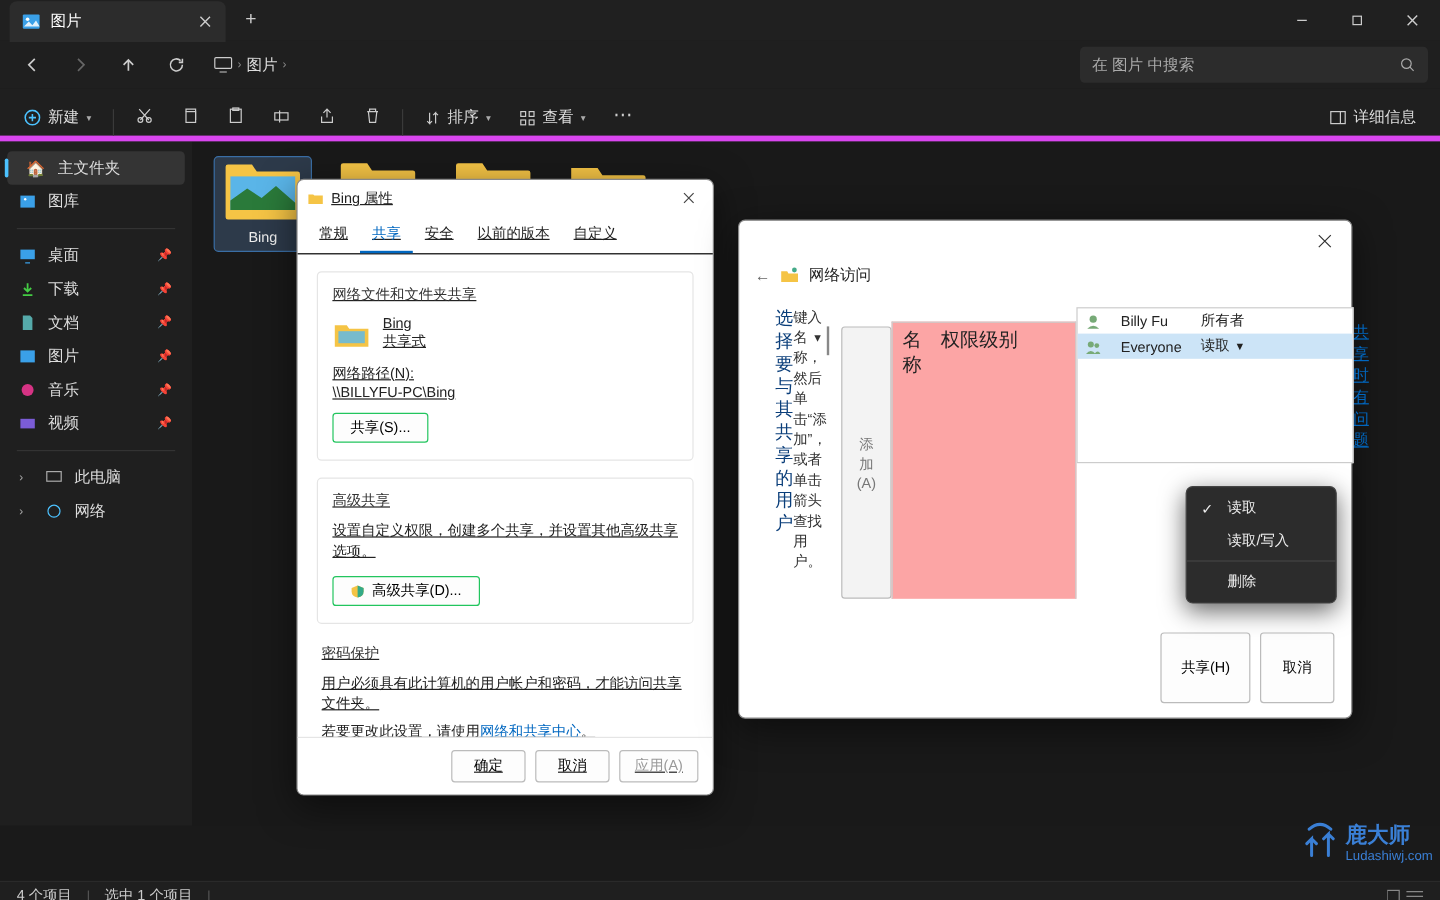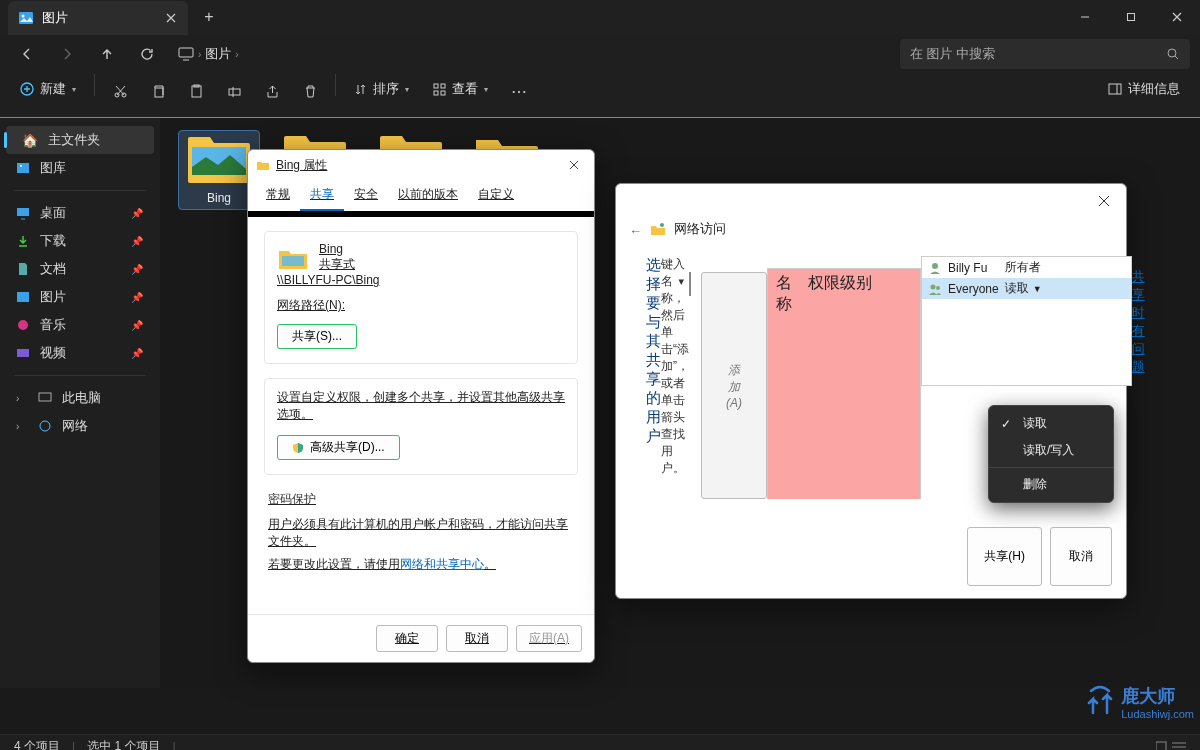--- a/index.html
+++ b/index.html
@@ -11,21 +11,21 @@
   .newtab { width: 30px; height: 30px; display: flex; align-items: center; justify-content: center; margin-left: 6px; color: #ccc; font-size: 16px; }
   .winctrls { margin-left: auto; display: flex; }
   .winbtn { width: 46px; height: 34px; display: flex; align-items: center; justify-content: center; color: #ccc; }
   .navbar { height: 40px; background: #1f1f1f; display: flex; align-items: center; gap: 6px; padding: 0 10px; }
   .iconbtn { width: 34px; height: 34px; display: flex; align-items: center; justify-content: center; color: #ccc; border-radius: 4px; }
   .iconbtn.disabled { color:#666; }
   .breadcrumb { display: flex; align-items: center; gap: 4px; font-size: 13px; color: #ddd; margin-left: 8px; }
   .bc-sep { color: #888; font-size: 10px; }
   .search { margin-left: auto; width: 290px; height: 30px; background: #2c2c2c; border-radius: 4px; display: flex; align-items: center; padding: 0 10px; font-size: 13px; color: #aaa; }
   .search span.mag { margin-left: auto; }
-  .toolbar { height: 44px; background: #1f1f1f; border-bottom: 1px solid #d946ef; display: flex; align-items: flex-start; padding: 0 10px; gap: 4px; }
+  .toolbar { height: 44px; background: #1f1f1f; border-bottom: 5px solid #d946ef; display: flex; align-items: flex-end; padding: 0 10px; gap: 4px; }
   .tbtn { display: flex; align-items: center; gap: 6px; padding: 6px 10px; font-size: 13px; color: #ddd; border-radius: 4px; }
   .tbtn .caret { font-size:8px; color:#aaa; }
   .tsep { width: 1px; height: 22px; background: #3a3a3a; margin: 0 4px; }
   .details-toggle { margin-left:auto; display:flex; align-items:center; gap:6px; font-size:13px; color:#ddd; padding:6px 10px;}
   .main { display: flex; height: calc(100% - 34px - 40px - 44px - 24px - 38px); }
   .sidebar { width: 160px; background: #1f1f1f; padding: 8px 0; overflow: hidden; }
   .sideitem { display: flex; align-items: center; gap: 10px; padding: 5px 16px; font-size: 13px; color: #ddd; position: relative; }
   .sideitem.active { background: #343434; border-radius: 4px; margin: 0 6px; }
   .sideitem.active::before { content:''; position:absolute; left:-2px; top:6px; bottom:6px; width:3px; background:#4cc2ff; border-radius:2px;}
   .side-sep { height: 1px; background: #333; margin: 8px 14px; }
@@ -41,21 +41,21 @@
   .taskbar { height:38px; background:#222; display:flex; align-items:center; justify-content:center; gap:6px; position:relative;}
   .taskicon { width:28px; height:28px; display:flex;align-items:center;justify-content:center; border-radius:4px;}
   .tasksearch { height:28px; width:120px; background:#333; border-radius:14px; display:flex;align-items:center;gap:6px;padding:0 10px; font-size:17px; color:#ccc;}
   .tray { position:absolute; right:10px; display:flex; align-items:center; gap:10px; font-size:12px; color:#ddd;}
 
   
   .dlg { position:absolute; background:#fff; color:#222; border:1px solid #888; border-radius:6px; box-shadow:0 8px 30px rgba(0,0,0,.5); }
   .dlg1 { left:247px; top:149px; width:348px; height:514px; display:flex; flex-direction:column;text-decoration:underline;}
   .dlg-title { height:30px; display:flex; align-items:center; gap:6px; padding:0 8px; font-size:12px; }
   .dlg-title .close { margin-left:auto; width:24px; height:24px; display:flex;align-items:center;justify-content:center;}
-  .dlg-tabs { display:flex; gap:0; padding:0 8px; font-size:12px; border-bottom:6px solid #000000;}
+  .dlg-tabs { display:flex; gap:0; padding:0 8px; font-size:12px; border-bottom:1px solid #000000;}
   .dlg-tab { padding:6px 10px; color:#222;}
   .dlg-tab.active { border-bottom:2px solid #0067c0; color:#0067c0; font-weight:500;}
   .dlg-body { flex:1; padding:14px 16px; font-size:12px; display:flex; flex-direction:column; gap:14px; overflow:hidden;}
   .section { border:1px solid #e5e5e5; border-radius:4px; padding:10px 12px 14px; }
   .sec-title { font-size:12px; margin-bottom:8px; color:#333;}
   .row { display:flex; align-items:center; gap:10px; }
   .smbtn { border:1px solid #22c55e; background:#fdfdfd; padding:3px 14px; border-radius:3px; font-size:12px;}
   .link { color:#0067c0; text-decoration:underline; cursor:pointer;}
   .dlg-footer { display:flex; gap:8px; justify-content:flex-end; padding:10px 12px; border-top:1px solid #e5e5e5;}
   .dlgbtn { min-width:62px; text-align:center; border:1px solid #bbb; background:#fdfdfd; padding:4px 12px; border-radius:3px; font-size:12px;}
@@ -64,26 +64,26 @@
   
   .dlg2 { left:615px; top:183px; width:512px; height:416px; display:flex; flex-direction:column;}
   .dlg2-head { height:34px; display:flex; align-items:center; padding:0 8px;}
   .dlg2-head .close { margin-left:auto; width:28px;height:28px;display:flex;align-items:center;justify-content:center;font-size:14px;}
   .dlg2-sub { display:flex; align-items:center; gap:8px; padding:2px 13px; font-size:13px;}
   .dlg2-body { padding:16px 30px; font-size:13px; flex:1; display:flex; }
   .dlg2-body h2 { font-size:15px; font-weight:400; color:#0a3e7a; margin-bottom:14px;}
   .comborow { display:flex; gap:10px; margin-top:16px;}
   .combo { flex:1; height:24px; border:1px solid #888; background:#fff; position:relative;}
   .combo::after { content:'▾'; position:absolute; right:6px; top:2px; font-size:11px; color:#333;}
-  .addbtn { border:1px solid #bbb; background:#f3f3f3; padding:2px 24px; font-size:12px; color:#777; border-radius:3px;font-style:italic;}
+  .addbtn { border:1px solid #bbb; background:#f3f3f3; padding:2px 12px; font-size:12px; color:#777; border-radius:3px;}
   .tablehdr { display:flex; border:1px solid #ccc; border-bottom:none; margin-top:12px; font-size:16px; background:#fca5a5;}
   .tablehdr > div { padding:4px 8px;}
   .col1{ flex:1;} .col2{ width:120px;}
   .tbody { border:1px solid #ccc; height:130px; font-size:12px; background:#fff; position:relative;}
-  .trow { display:flex; padding:2px 6px; align-items:center; gap:6px;justify-content:flex-end;}
+  .trow { display:flex; padding:2px 6px; align-items:center; gap:16px;justify-content:flex-end;}
   .trow.sel { background:#cce4f7;}
   .trow .col2 { display:flex; align-items:center; gap:4px;}
   .dd-caret { font-size:9px;}
   .dlg2-footer { display:flex; gap:8px; justify-content:flex-end; padding:12px 14px;}
 
   
   .menu { position:absolute; left:988px; top:405px; width:126px; background:#2c2c2c; border:1px solid #444; border-radius:6px; padding:4px 0; box-shadow:0 6px 20px rgba(0,0,0,.6); font-size:12px; color:#eee; z-index:100;}
   .menuitem { display:flex; align-items:center; gap:8px; padding:5px 12px;}
   .menuitem .chk { width:14px; display:inline-block;}
   .menu-sep { height:1px; background:#444; margin:3px 0;}
@@ -463,37 +463,39 @@
   </div>
   <div class="dlg-tabs">
     <div class="dlg-tab">常规</div>
     <div class="dlg-tab active">共享</div>
     <div class="dlg-tab">安全</div>
     <div class="dlg-tab">以前的版本</div>
     <div class="dlg-tab">自定义</div>
   </div>
   <div class="dlg-body">
     <div class="section">
+      <div class="sec-title">网络文件和文件夹共享</div>
       <div class="row">
         <span>
             <svg width="32" height="26" viewBox="0 0 32 26">
               <path d="M2 6 L12 6 L14 9 L30 9 V24 H2 Z" fill="#f5c445"></path>
               <rect x="5" y="11" width="22" height="10" fill="#7bc"></rect>
             </svg>
           </span>
         <div>
           <div>Bing</div>
           <div>共享式</div>
         </div>
       </div>
+      <div style="margin-top:10px">网络路径(N):</div>
       <div>\\BILLYFU-PC\Bing</div>
-      <div style="margin-top:10px">网络路径(N):</div>
       <div style="margin-top:10px"><button class="smbtn">共享(S)...</button></div>
     </div>
     <div class="section">
+      <div class="sec-title">高级共享</div>
       <div style="margin-bottom:12px">设置自定义权限，创建多个共享，并设置其他高级共享选项。</div>
       <button class="smbtn" style="display:inline-flex;align-items:center;gap:6px">
           <span>
             <svg width="12" height="12" viewBox="0 0 12 12">
               <path d="M6 1 L11 3 V6 Q11 10 6 11 Q1 10 1 6 V3 Z" fill="#f5c445"></path>
               <path d="M6 1 L11 3 V6 Q11 10 6 11 V1 Z" fill="#3a8"></path>
             </svg>
           </span>
           <span>高级共享(D)...</span>
         </button>

